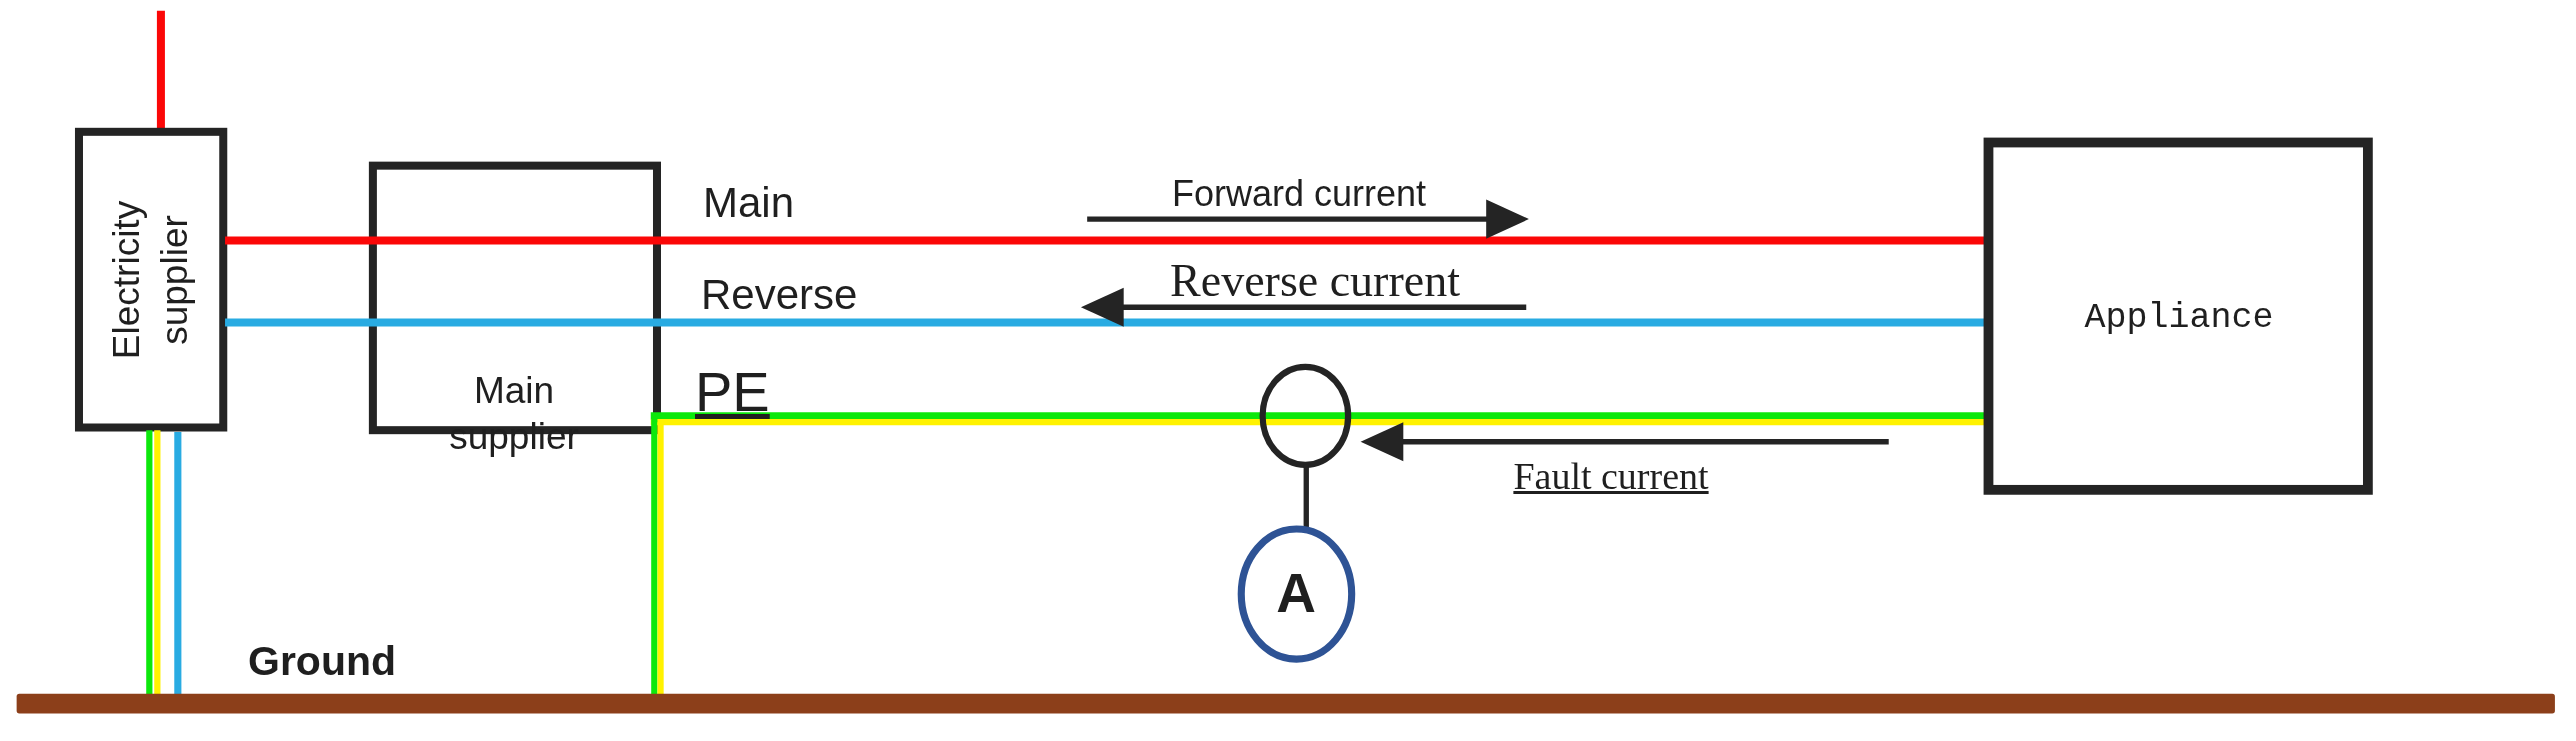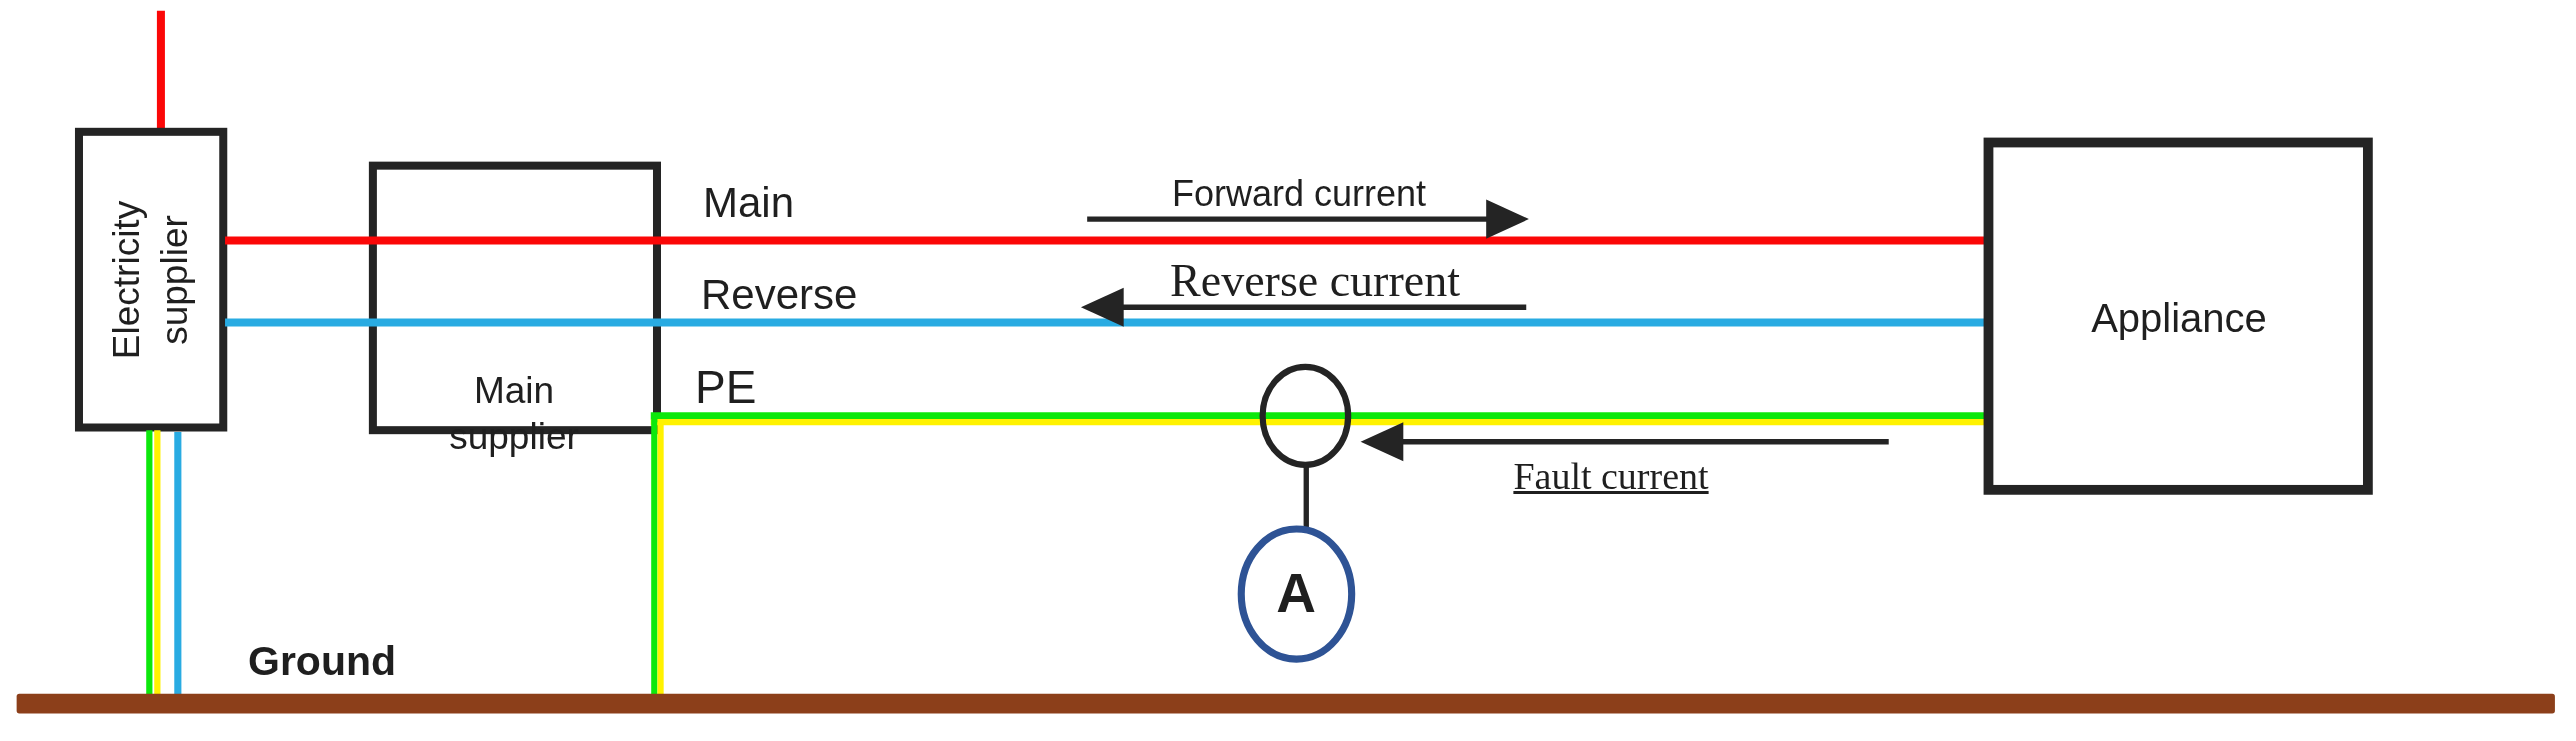--- a/index.html
+++ b/index.html
@@ -10,26 +10,26 @@
     font-family:"Liberation Sans", sans-serif;
     color:#1f1f1f;
     overflow:hidden;
   }
   .canvas svg{position:absolute;left:0;top:0;}
   .lbl{position:absolute;white-space:nowrap;line-height:1;}
   .sans{font-family:"Liberation Sans", sans-serif;}
   .serif{font-family:"Liberation Serif", serif;}
   .lbl-phase{left:703px;top:182px;font-size:42px;}
   .lbl-neutral{left:701px;top:274px;font-size:42px;}
-  .lbl-pe{left:695px;top:364px;font-size:46px;}
+  .lbl-pe{left:695px;top:364px;font-size:56px;text-decoration:underline;}
   .lbl-forward{left:1288px;top:176px;font-size:36px;transform:translateX(-50%);margin-left:11px;}
   .lbl-reverse{left:1315px;top:258px;font-size:46px;transform:translateX(-50%);}
   .lbl-fault{left:1611px;top:457px;font-size:38px;transform:translateX(-50%);text-decoration:underline;}
   .lbl-ground{left:248px;top:641px;font-size:41px;font-weight:bold;}
-  .lbl-appliance{left:2179px;top:318px;font-size:40px;transform:translate(-50%,-50%);}
+  .lbl-appliance{left:2179px;top:318px;font-size:35px;transform:translate(-50%,-50%);font-family:Liberation Mono, monospace;}
   .lbl-breaker{
     left:514px;top:374px;font-size:37px;line-height:1.25;text-align:center;
     transform:translate(-50%,-50%);
     margin-top:40px;
   }
   .lbl-supplier{
     left:151px;top:280px;font-size:37px;line-height:1.3;text-align:center;
     transform:translate(-50%,-50%) rotate(-90deg);
   }
   .lbl-ammeter{left:1296px;top:593px;font-size:55px;font-weight:bold;transform:translate(-50%,-50%);}

